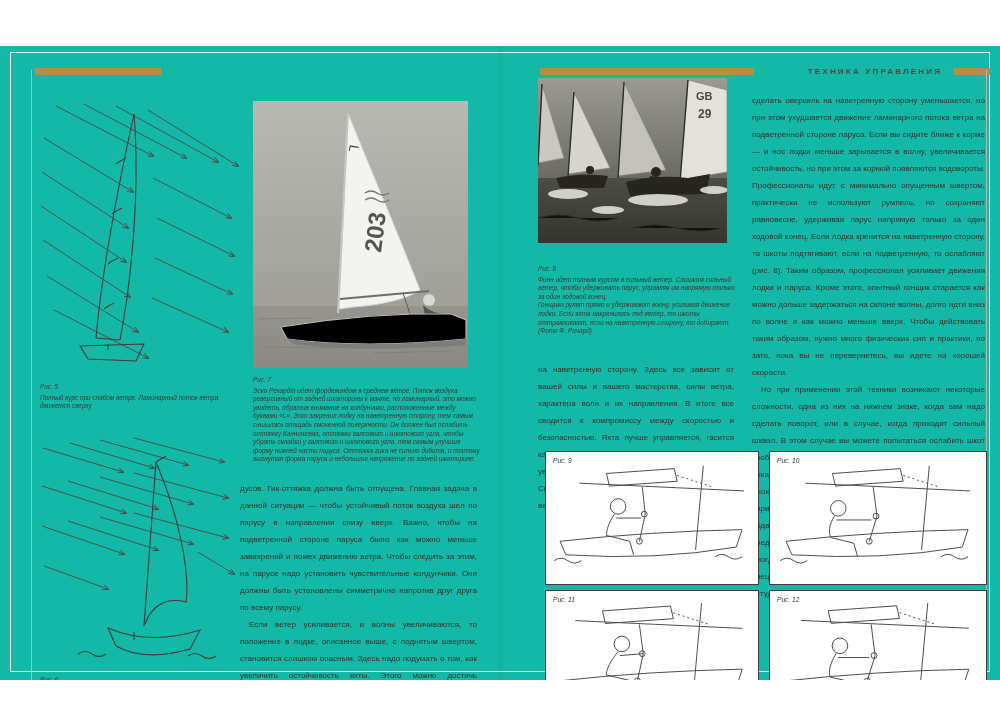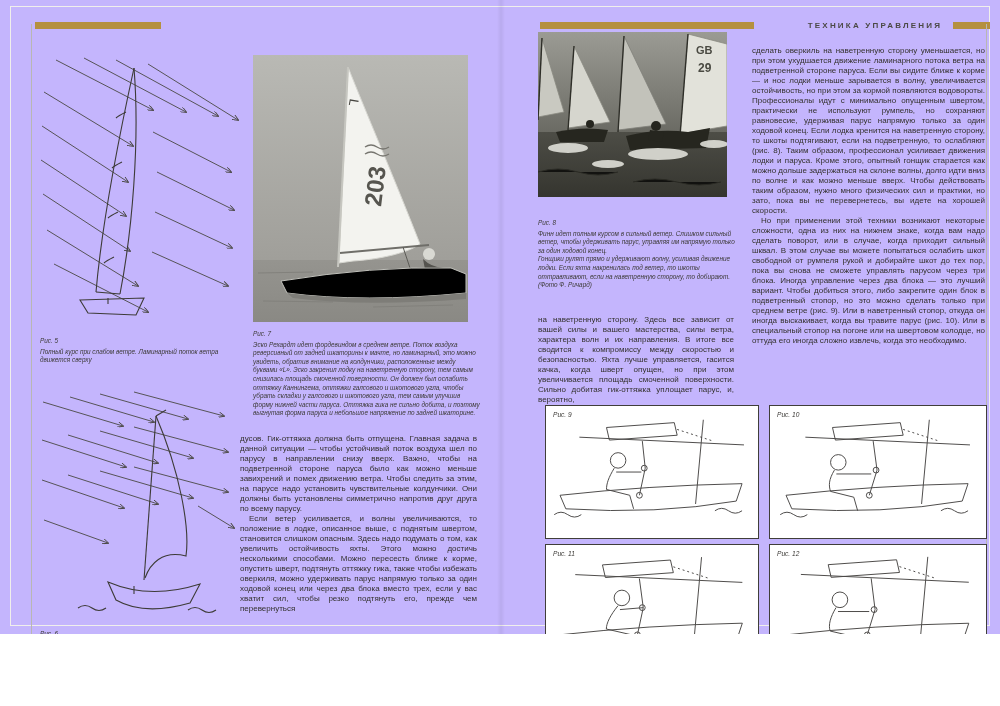--- a/index.html
+++ b/index.html
@@ -1,29 +1,29 @@
 <!DOCTYPE html>
 <html><head>
 <meta charset="utf-8">
 <style>
   html,body{margin:0;padding:0;background:#ffffff;}
-  .spread{position:relative;width:1000px;height:634px;background:#c4b5fd;overflow:hidden;
-          font-family:"Liberation Sans",sans-serif;color:#2e2c28;}
+  .spread{position:relative;width:1000px;height:634px;background:#14b8a6;overflow:hidden;
+          font-family:"Liberation Sans",sans-serif;color:#2e2c28;margin-top:46px;}
   .sheet{position:absolute;inset:6px 10px 8px 10px;border:1px solid #f0efec;}
   .fold{position:absolute;left:497px;top:0;width:8px;height:706px;
         background:linear-gradient(90deg,rgba(0,0,0,0),rgba(0,0,0,.06),rgba(0,0,0,0));}
   .goldbar{position:absolute;height:7px;background:#b5903f;}
   .vrule{position:absolute;width:1px;background:#b9b7b2;}
   .hrule{position:absolute;height:1px;background:#555350;}
   .page-title{position:absolute;font-size:8px;letter-spacing:2.2px;color:#4b4945;
               font-weight:bold;text-transform:uppercase;}
   .pagenum{position:absolute;font-size:12px;letter-spacing:1.5px;color:#3c3a36;}
   .foot-text{position:absolute;font-size:5.8px;letter-spacing:.7px;color:#45433f;
              text-transform:uppercase;white-space:nowrap;}
-  .body-text{position:absolute;font-size:8px;line-height:10px;text-align:justify;
+  .body-text{position:absolute;font-size:8px;line-height:17px;text-align:justify;
              color:#33312d;}
   .body-text p{margin:0;}
   .body-text p.ind{text-indent:9px;}
   .cap{position:absolute;font-size:6.4px;line-height:8.6px;font-style:italic;
        color:#3a3834;text-align:left;}
   .cap .cap-label{display:block;margin-bottom:2px;}
   .figbox{position:absolute;border:1px solid #403e3a;background:#fff;}
   .figbox .fig-label{position:absolute;left:7px;top:5px;font-size:6.6px;font-style:italic;
                      color:#3a3834;}
   .figbox svg{position:absolute;left:4px;top:6px;}

